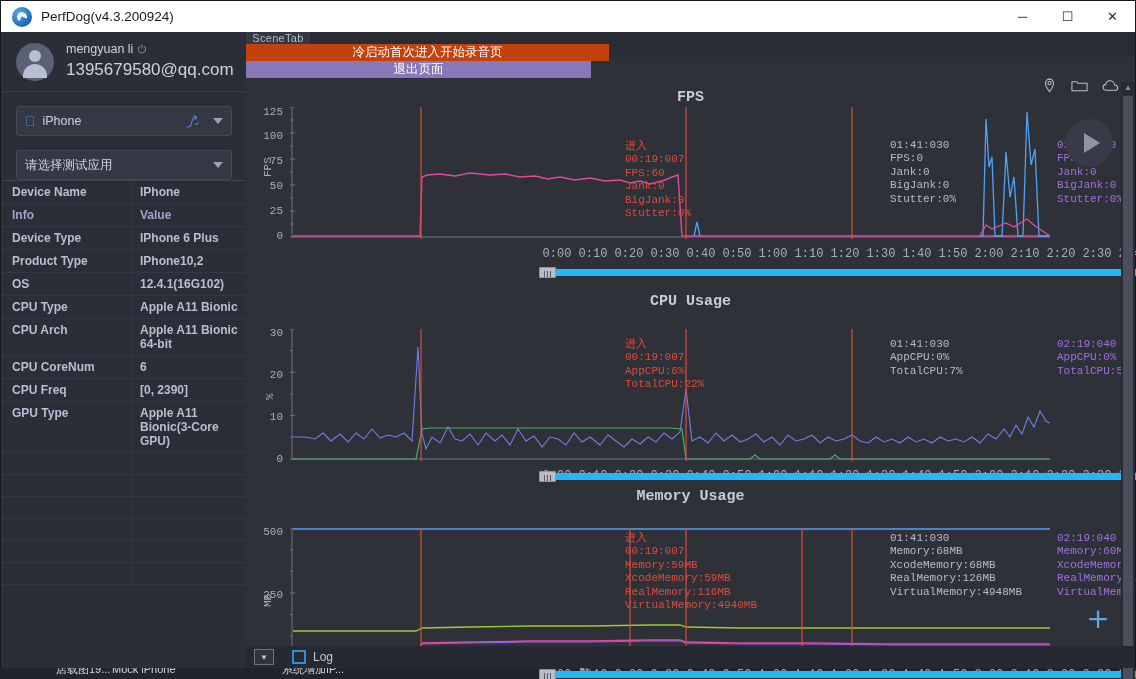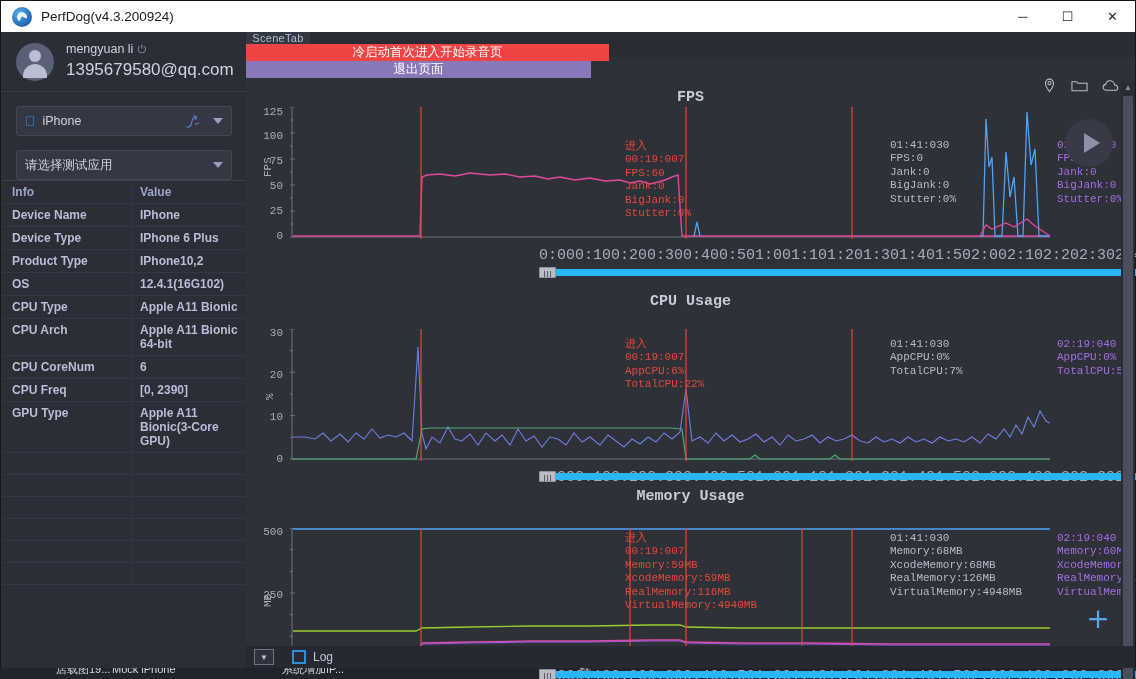--- a/index.html
+++ b/index.html
@@ -113,39 +113,39 @@
     position:absolute; left:245px; top:31px; width:889px; height:636px;
     background:#2f3139;
   }
   #scenebar { height:25px; display:flex; position:relative; background:#2a2c34;flex-direction:column; }
   #scenetab-label {
     width:64px; background:#343845; color:#b6bccb; font-size:11px;
     display:flex; align-items:center; justify-content:center; letter-spacing:.3px;
   }
   .scene-seg { height:25px; display:flex; align-items:center; justify-content:center;
                color:#fff; font-size:12.5px; }
-  #seg-red   { width:363px; background:#ef4444; }
+  #seg-red   { width:363px; background:#c2410c; }
   #seg-gap   { width:10px;  background:#8b4b56; }
   #seg-purple{ width:345px; background:#8878b8; }
   #scene-icons { margin-left:auto; display:flex; align-items:center; gap:14px; padding-right:14px; }
   .sc-icon { color:#b9bfcf; }
 
   #plotarea { position:absolute; left:0; top:25px; width:889px; height:611px; }
 
   .chart { position:absolute; left:0; width:889px;font-family:Liberation Mono, monospace; }
   .chart-title {
     position:absolute; top:0; left:0; width:100%; text-align:center;
     font-size:15px; color:#c8ccd8; font-weight:bold;
   }
   .yaxis-label {
     position:absolute; font-size:11px; color:#a8adbe;
     transform:rotate(-90deg); transform-origin:left top; white-space:nowrap;
   }
   .ytick { position:absolute; font-size:11px; color:#a8adbe; text-align:right; width:34px; }
-  .xtick { position:absolute; font-size:15px; color:#a8adbe; text-align:center; width:36px; }
+  .xtick { position:absolute; font-size:12px; color:#a8adbe; text-align:center; width:36px; }
   svg.plot { position:absolute; }
 
   .annot { position:absolute; font-size:11px; line-height:13.4px; white-space:nowrap; }
   .annot.red    { color:#e04a3c; }
   .annot.grey   { color:#b7bbc9; }
   .annot.purple { color:#a26fe0; }
 
   
   .hscroll { position:absolute; left:293px; width:740px; height:11px; }
   .hscroll .track { position:absolute; left:0; top:2px; width:740px; height:7px; background:#29b6f6; }
@@ -239,27 +239,27 @@
       <span class="caret" style="margin-left:6px;"></span>
     </div>
 
     <div class="combo">
       <span class="label">请选择测试应用</span>
       <span class="caret"></span>
     </div>
 
 
     <div id="info-table">
+      <div class="trow">
+        <div class="c1">Device Name</div>
+        <div class="c2">IPhone</div>
+      </div>
       <div class="trow head">
         <div class="c1">Info</div>
         <div class="c2">Value</div>
-      </div>
-      <div class="trow">
-        <div class="c1">Device Name</div>
-        <div class="c2">IPhone</div>
       </div>
       <div class="trow">
         <div class="c1">Device Type</div>
         <div class="c2">IPhone 6 Plus</div>
       </div>
       <div class="trow">
         <div class="c1">Product Type</div>
         <div class="c2">IPhone10,2</div>
       </div>
       <div class="trow">

